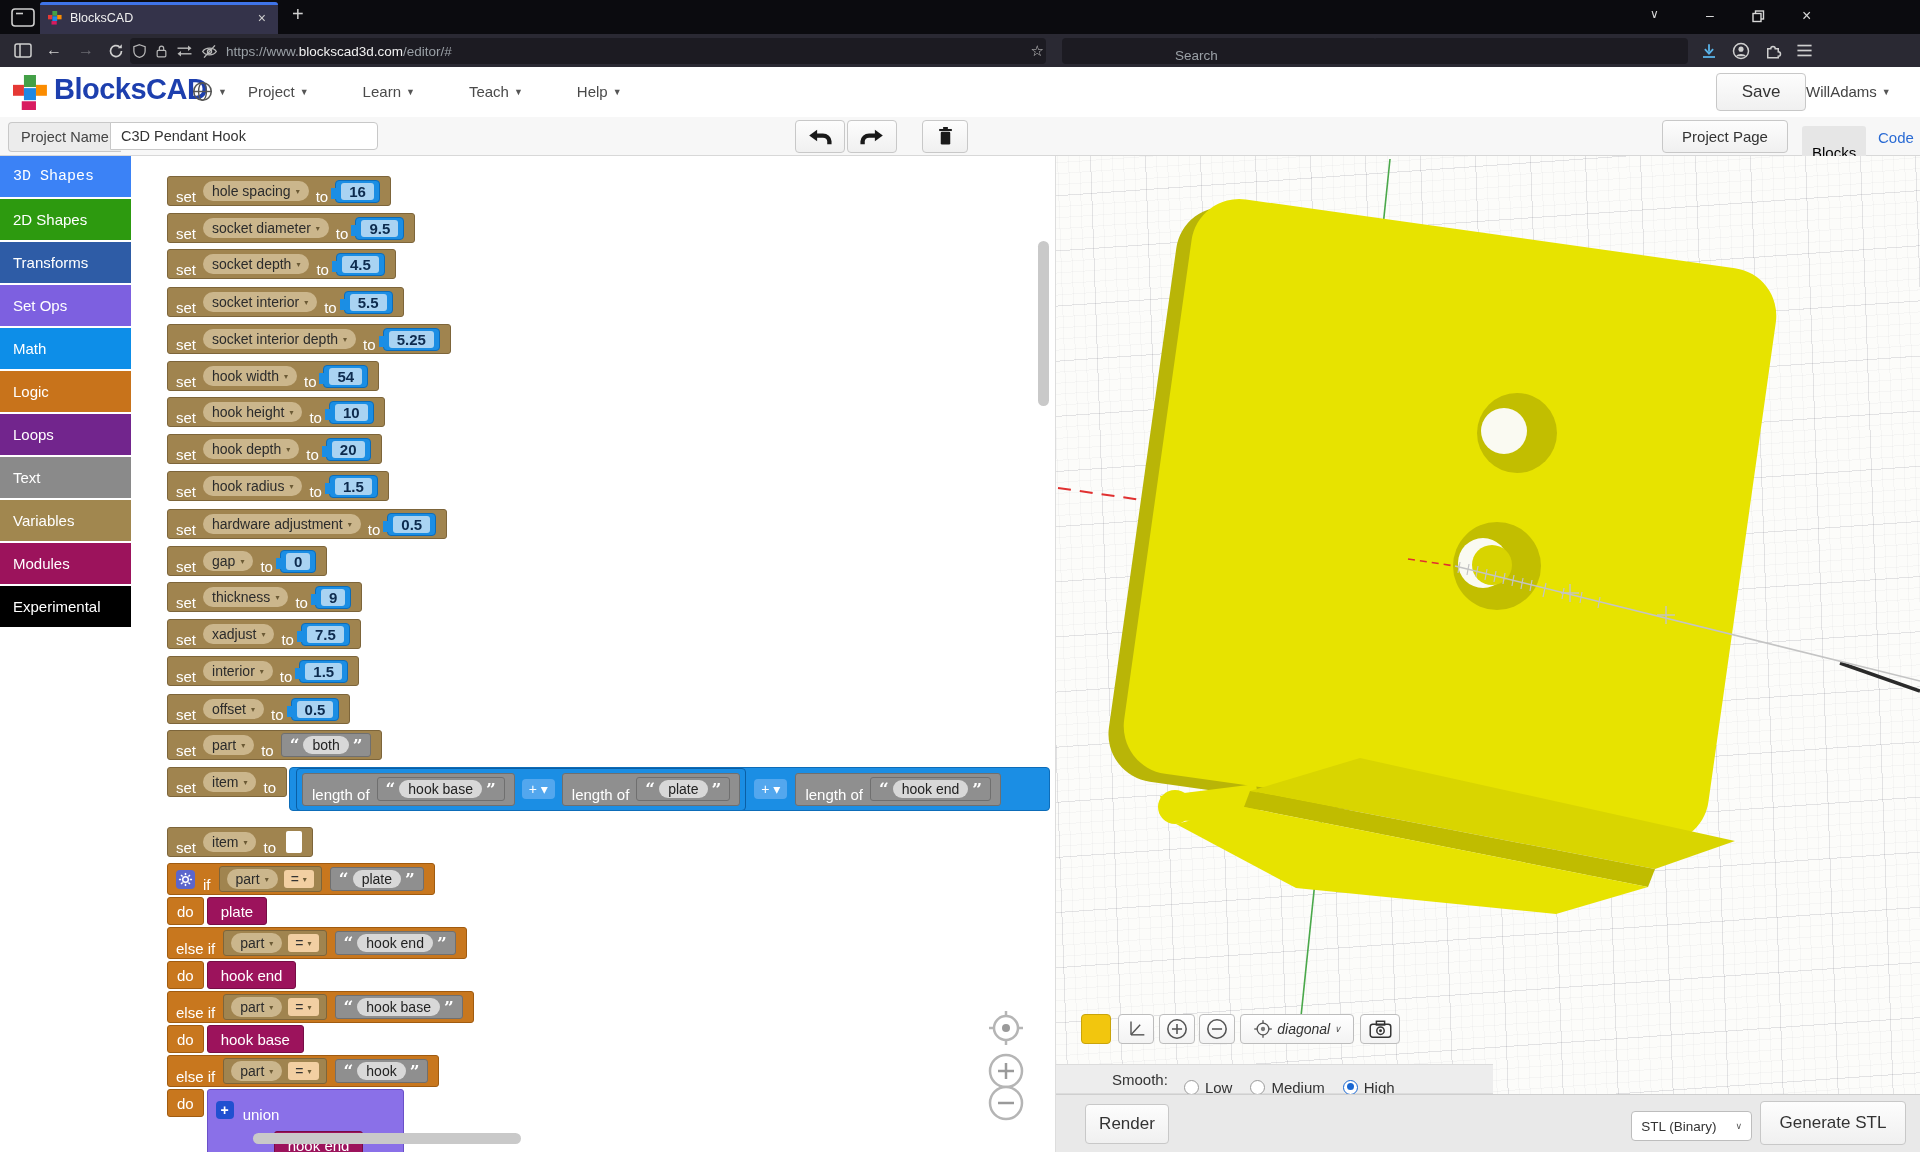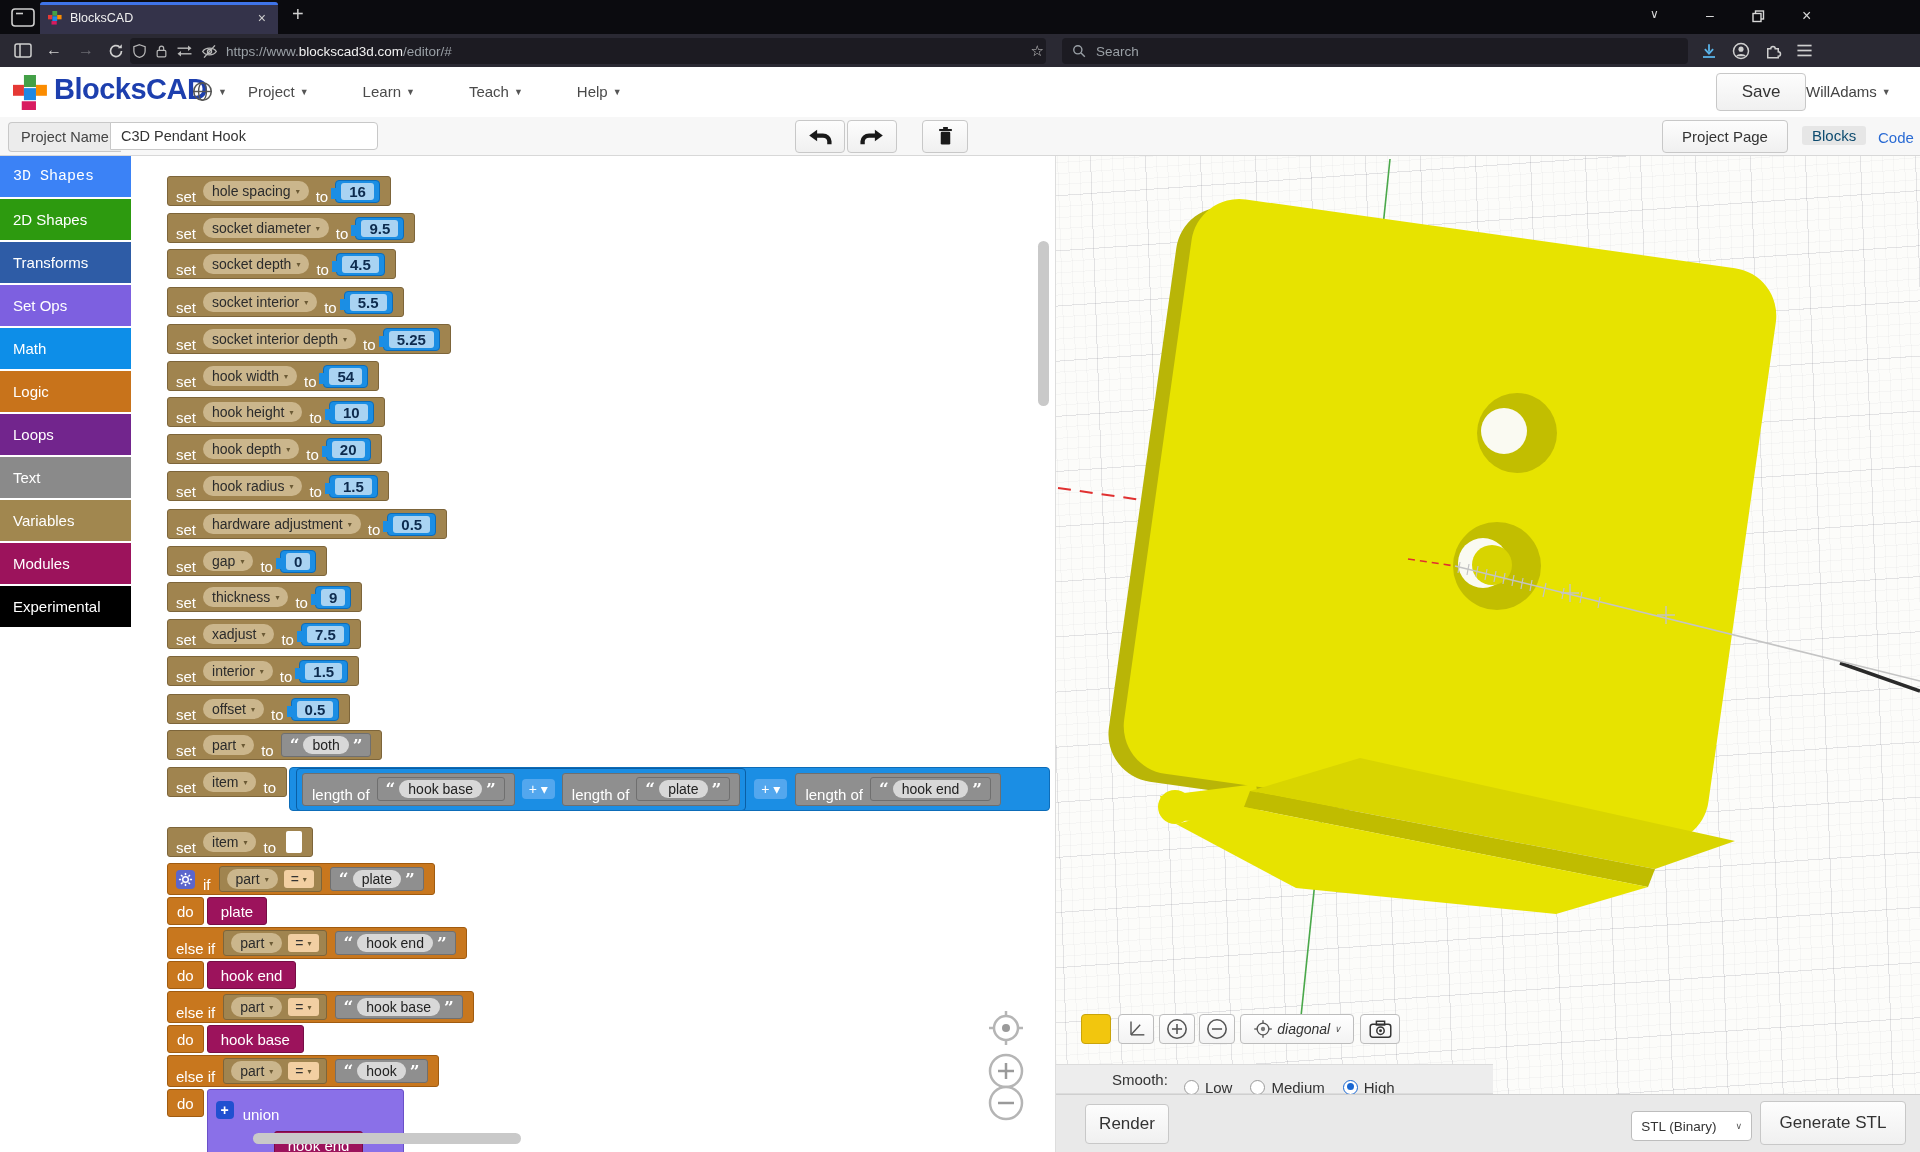--- a/index.html
+++ b/index.html
@@ -13,21 +13,21 @@
   .tab-accent{position:absolute;left:0;top:0;width:100%;height:3px;background:#3f74e8;border-radius:4px 4px 0 0;}
   .tab-title{color:#f0f0f0;font-size:12.5px;margin-left:8px;flex:1;}
   .tab-close{color:#cfcfcf;font-size:14px;padding:0 4px;}
   .newtab{position:absolute;left:292px;top:3px;color:#d0d0d0;font-size:20px;}
   .winbtn{position:absolute;top:7px;color:#d8d8d8;font-size:14px;}
   .navbar{position:absolute;left:0;top:34px;width:1920px;height:33px;background:#2a2933;}
   .nav-ic{position:absolute;top:8px;color:#cfcfcf;font-size:16px;line-height:16px;}
   .urlbar{position:absolute;left:130px;top:4px;width:916px;height:26px;background:#1c1b22;border-radius:4px;display:flex;align-items:center;padding:0 2px;box-sizing:border-box;gap:8px;}
   .url-txt{font-size:13.5px;color:#9aa0a6;white-space:nowrap;}
   .url-domain{color:#f1f1f1;}
-  .searchbar{position:absolute;left:1062px;top:4px;width:626px;height:26px;background:#1c1b22;border-radius:4px;display:flex;align-items:center;padding:0 10px;box-sizing:border-box;gap:8px;}
+  .searchbar{position:absolute;left:1062px;top:4px;width:626px;height:26px;background:#1c1b22;border-radius:4px;display:flex;align-items:center;padding:0 10px;box-sizing:border-box;gap:8px;flex-direction:column;}
   .searchbar input{background:transparent;border:none;outline:none;color:#cfcfcf;font-size:13.5px;width:400px;font-family:"Liberation Sans",sans-serif;}
   .searchbar input::placeholder{color:#9aa0a6;}
 
   
   .appbar{position:absolute;left:0;top:67px;width:1920px;height:50px;background:#fff;}
   .brand{position:absolute;left:54px;top:6px;font-size:29px;font-weight:bold;color:#1d3fae;letter-spacing:-0.5px;}
   .menu-item{font-size:15px;color:#4a4a4a;display:inline-flex;align-items:center;gap:5px;}
   .caret{font-size:9px;color:#555;}
   .btn{background:linear-gradient(#fdfdfd,#f0f0f0);border:1px solid #c8c8c8;border-radius:4px;color:#333;display:inline-flex;align-items:center;justify-content:center;box-sizing:border-box;}
 
@@ -244,21 +244,21 @@
         </svg>
       </button>
     <button class="btn abs" style="left:922px;top:3px;width:46px;height:33px;">
         <svg width="17" height="19" viewBox="0 0 20 24">
           <rect x="4" y="6" width="12" height="16" rx="1.5" fill="#1a1a1a"></rect>
           <rect x="2" y="2.5" width="16" height="2.6" fill="#1a1a1a"></rect>
           <rect x="7" y="0" width="6" height="2.5" fill="#1a1a1a"></rect>
         </svg>
       </button>
     <button class="btn abs" style="left:1662px;top:3px;width:126px;height:33px;font-size:15px;font-family:'Liberation Sans',sans-serif;">Project Page</button>
-    <span class="abs" style="left:1802px;top:9px;font-size:15px;color:#0c4a6e;background:#e6e6e6;border-radius:3px;padding:1px 10px;">Blocks</span>
+    <span class="abs" style="left:1802px;top:9px;font-size:15px;color:#000000;background:#e6e6e6;border-radius:3px;padding:18px 10px;">Blocks</span>
     <span class="abs code-link" style="left:1878px;top:12px;font-size:15px;">Code</span>
   </div>
 
   <div id="sidebar">
       <div class="cat-btn" style="background: #3b82f6; font-family: Liberation Mono, monospace;">3D Shapes</div>
       <div class="cat-btn" style="background: rgb(45, 154, 15);">2D Shapes</div>
       <div class="cat-btn" style="background: rgb(46, 92, 166);">Transforms</div>
       <div class="cat-btn" style="background: rgb(125, 96, 224);">Set Ops</div>
       <div class="cat-btn" style="background: rgb(13, 142, 232);">Math</div>
       <div class="cat-btn" style="background: rgb(200, 115, 27);">Logic</div>

